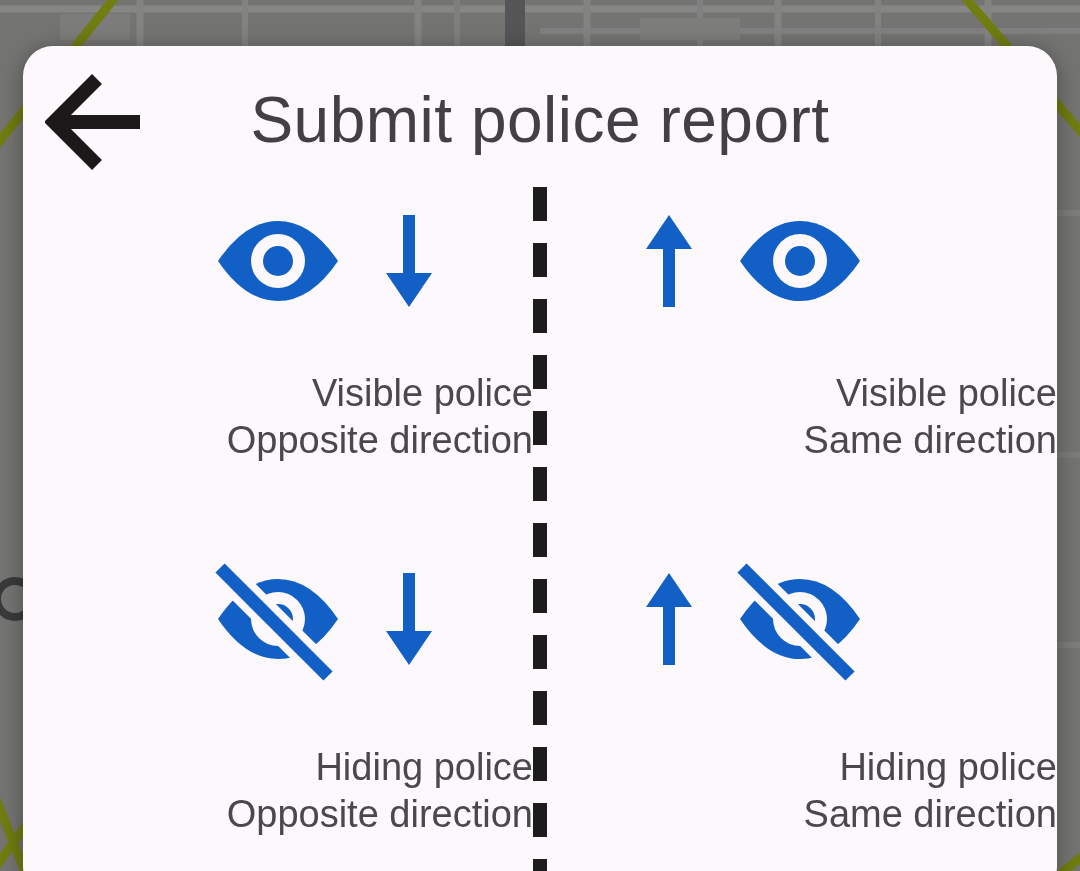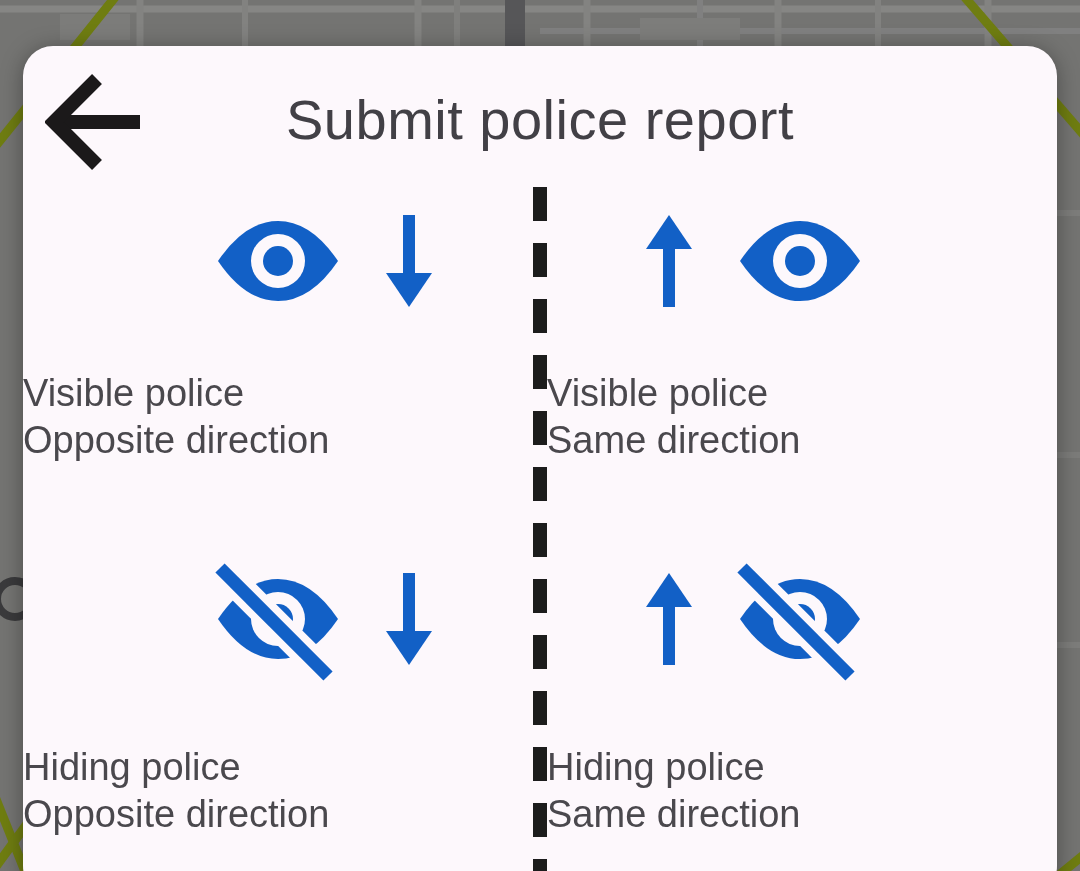--- a/index.html
+++ b/index.html
@@ -22,38 +22,38 @@
     background:var(--dialog-bg);
     border-radius:30px;
     box-shadow:0 3px 22px rgba(0,0,0,.35);
   }
   .back-btn{
     position:absolute;left:22px;top:26px;width:105px;height:100px;
     background:transparent;border:none;padding:0;margin:0;cursor:pointer;
   }
   .page-title{
     position:absolute;left:0;top:46px;width:100%;
-    text-align:center;font-size:56px;line-height:56px;font-weight:400;
+    text-align:center;font-size:64px;line-height:56px;font-weight:400;
     color:var(--title-color);letter-spacing:.5px;
   }
   .road-divider{
     position:absolute;left:510px;top:141px;bottom:-10px;width:14px;
     background:repeating-linear-gradient(to bottom,
       var(--dash-color) 0px, var(--dash-color) 34px,
       transparent 34px, transparent 56px);
   }
   .cell{position:absolute;cursor:pointer;}
   .cell-tl{left:0;top:139px;width:510px;height:351px;}
   .cell-tr{left:524px;top:139px;width:510px;height:351px;}
   .cell-bl{left:0;top:490px;width:510px;height:368px;}
   .cell-br{left:524px;top:490px;width:510px;height:368px;}
   .icon{position:absolute;}
   .icon svg{display:block;overflow:visible;}
   .opt-label{
-    position:absolute;left:0;width:100%;text-align:left;
+    position:absolute;left:0;width:100%;text-align:right;
     font-size:38px;line-height:47px;color:var(--label-color);
   }
   .cell-tl .opt-label,.cell-tr .opt-label{top:185px;}
   .cell-bl .opt-label,.cell-br .opt-label{top:208px;}
   
   .cell-tl .eye{left:194px;top:32px;}   .cell-tl .dir{left:363px;top:30px;}
   .cell-tr .dir{left:99px;top:30px;}    .cell-tr .eye{left:192px;top:32px;}
   .cell-bl .eye{left:194px;top:39px;}   .cell-bl .dir{left:363px;top:37px;}
   .cell-br .dir{left:99px;top:37px;}    .cell-br .eye{left:192px;top:39px;}
 </style>

